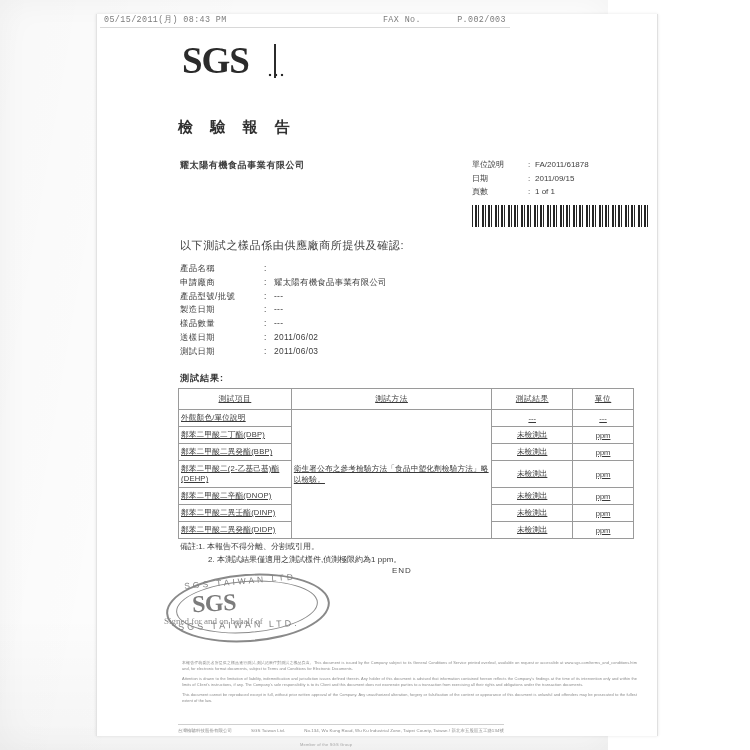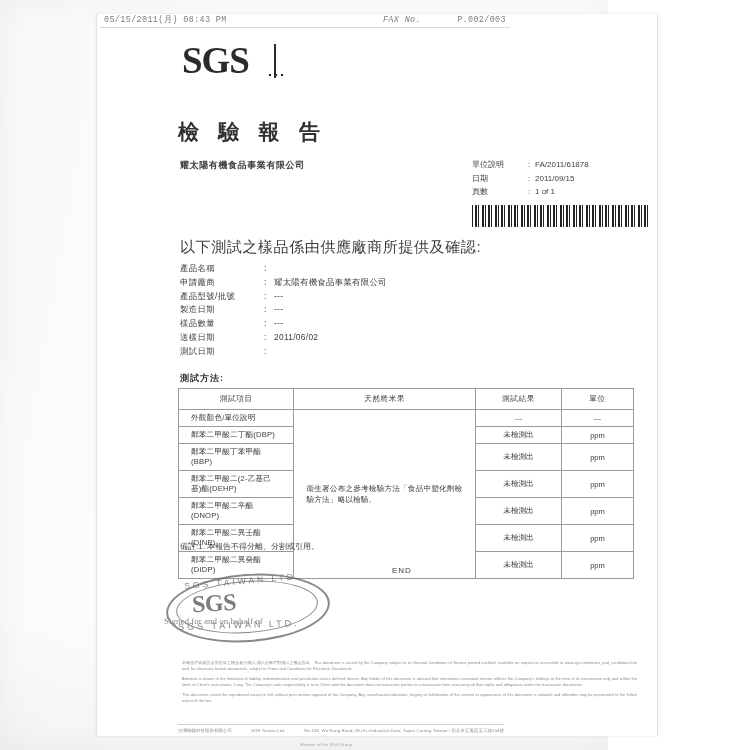--- a/index.html
+++ b/index.html
@@ -50,21 +50,21 @@
     left: 104px;
     right: 102px;
     display: flex;
     justify-content: space-between;
     align-items: baseline;
     font-family: "Liberation Mono", monospace;
     font-size: 8.4px;
     letter-spacing: 0.4px;
     color: #7c7c7c;
   }
-  .faxline .f2 { margin-left: 120px; font-style: italic; }
+  .faxline .f2 { margin-left: 120px; }
   .faxrule {
     position: absolute;
     top: 27px;
     left: 100px;
     right: 98px;
     height: 1px;
     background: #d8d8d8;
   }
 
   
@@ -102,21 +102,21 @@
       radial-gradient(circle at 8px 3px, #2b2b2b 1.3px, transparent 1.6px),
       radial-gradient(circle at 14px 3px, #2b2b2b 1.3px, transparent 1.6px);
   }
 
   
   .report-title {
     position: absolute;
     top: 118px;
     left: 178px;
     font-family: "DejaVu Sans", sans-serif;
-    font-size: 21px;
+    font-size: 15px;
     font-weight: bold;
     letter-spacing: 6px;
     color: #313131;
   }
 
   
   .company {
     position: absolute;
     top: 158px;
     left: 180px;
@@ -155,21 +155,21 @@
       #242424 6px, #242424 7px, #ffffff 7px, #ffffff 10px,
       #242424 10px, #242424 12px, #ffffff 12px, #ffffff 13px
     );
   }
 
   
   .intro {
     position: absolute;
     top: 238px;
     left: 180px;
-    font-size: 15px;
+    font-size: 11px;
     letter-spacing: 0.6px;
     color: #3d3d3d;
   }
 
   
   .sample-info {
     position: absolute;
     top: 262px;
     left: 180px;
     width: 400px;
@@ -198,22 +198,23 @@
     position: absolute;
     top: 388px;
     left: 178px;
     width: 456px;
     border-collapse: collapse;
     font-size: 7.6px;
     color: #3a3a3a;
   }
   .tbl td, .tbl th {
     border: 1px solid #9a9a9a;
-    padding: 3px 12px;
+    padding: 3px 2px;
     vertical-align: middle;
+    text-decoration: underline;
   }
   .tbl th {
     font-weight: normal;
     text-align: center;
     letter-spacing: 0.6px;
     height: 14px;
   }
   .col-item   { width: 108px; }
   .col-method { width: 196px; }
   .col-result { width: 76px; text-align: center; }
@@ -415,48 +416,49 @@
       <span class="si-value">---</span>
     </div>
     <div class="si-row">
       <span class="si-label">送樣日期</span>
       <span class="si-colon">:</span>
       <span class="si-value">2011/06/02</span>
     </div>
     <div class="si-row">
       <span class="si-label">測試日期</span>
       <span class="si-colon">:</span>
-    </div>
-  </div>
-
-  <div class="results-heading">測試方法:</div>
+      <span class="si-value">2011/06/03</span>
+    </div>
+  </div>
+
+  <div class="results-heading">測試結果:</div>
 
   <table class="tbl">
     <thead>
       <tr>
         <th class="col-item">測試項目</th>
-        <th class="col-method">天然糙米果</th>
+        <th class="col-method">測試方法</th>
         <th class="col-result">測試結果</th>
         <th class="col-unit">單位</th>
       </tr>
     </thead>
     <tbody>
       <tr>
         <td class="cell-item">外觀顏色/單位說明</td>
         <td class="cell-method" rowspan="7">衛生署公布之參考檢驗方法「食品中塑化劑檢驗方法」略以檢驗。</td>
         <td class="col-result">---</td>
         <td class="col-unit">---</td>
       </tr>
       <tr>
         <td class="cell-item">鄰苯二甲酸二丁酯(DBP)</td>
         <td class="col-result">未檢測出</td>
         <td class="col-unit">ppm</td>
       </tr>
       <tr>
-        <td class="cell-item">鄰苯二甲酸丁苯甲酯(BBP)</td>
+        <td class="cell-item">鄰苯二甲酸二異癸酯(BBP)</td>
         <td class="col-result">未檢測出</td>
         <td class="col-unit">ppm</td>
       </tr>
       <tr>
         <td class="cell-item">鄰苯二甲酸二(2-乙基己基)酯(DEHP)</td>
         <td class="col-result">未檢測出</td>
         <td class="col-unit">ppm</td>
       </tr>
       <tr>
         <td class="cell-item">鄰苯二甲酸二辛酯(DNOP)</td>
@@ -471,20 +473,21 @@
       <tr>
         <td class="cell-item">鄰苯二甲酸二異癸酯(DIDP)</td>
         <td class="col-result">未檢測出</td>
         <td class="col-unit">ppm</td>
       </tr>
     </tbody>
   </table>
 
   <div class="notes">
     <div>備註:1. 本報告不得分離、分割或引用。</div>
+    <div class="n-indent">2. 本測試結果僅適用之測試樣件,偵測極限約為1 ppm。</div>
   </div>
   <div class="end-mark">END</div>
 
   <div class="stamp">
     <div class="stamp-oval"></div>
     <div class="stamp-oval inner"></div>
     <div class="stamp-arc-top">SGS TAIWAN LTD.</div>
     <div class="stamp-text">SGS</div>
     <div class="stamp-arc-bottom">SGS TAIWAN LTD.</div>
     <div class="stamp-sig">Signed for and on behalf of</div>

